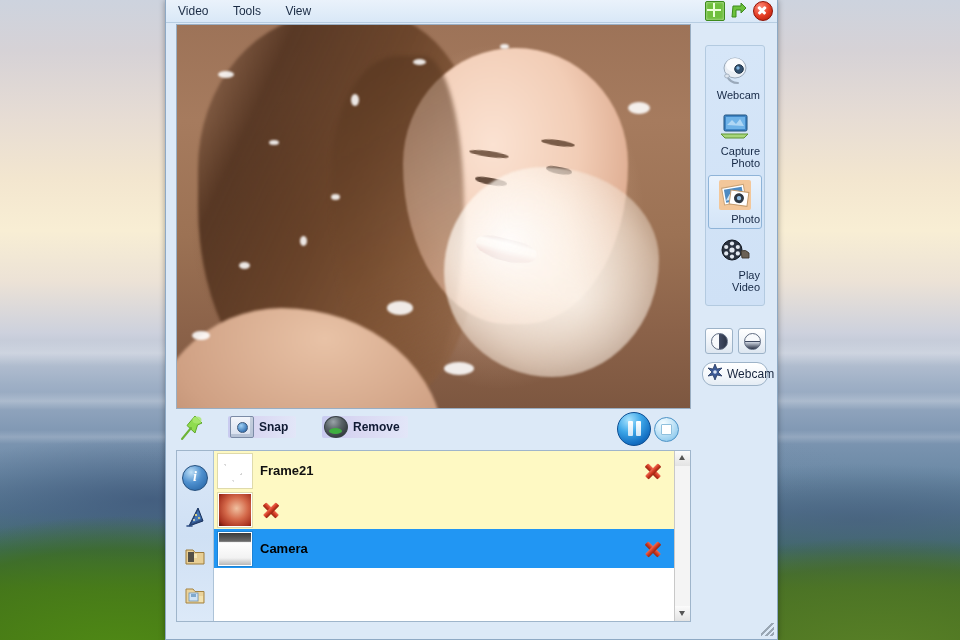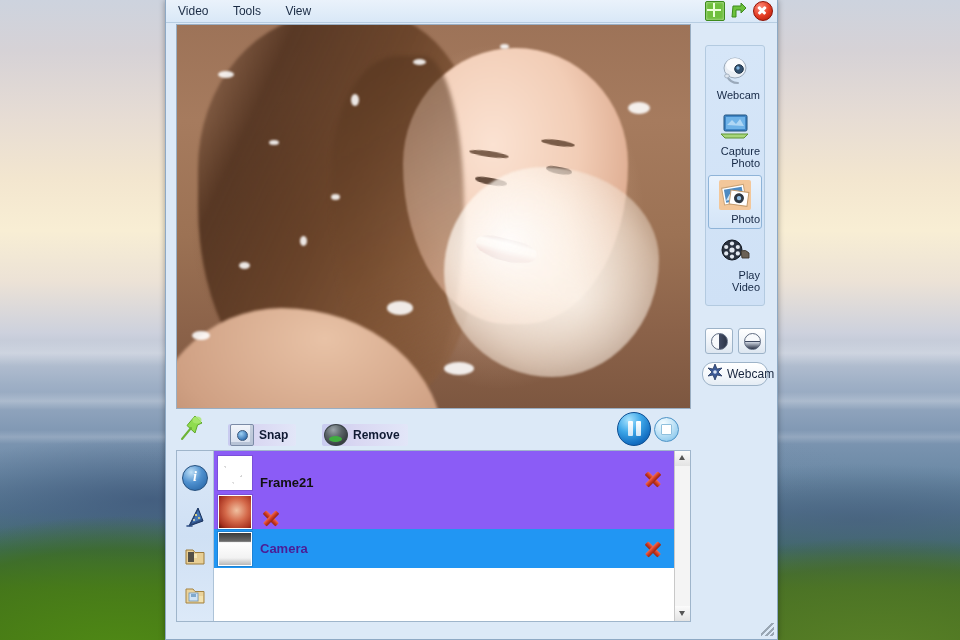--- a/index.html
+++ b/index.html
@@ -204,21 +204,21 @@
 
   
   #transport {
     position: relative;
     margin: 3px 2px 0 10px;
     height: 34px;
   }
   #pin { position: absolute; left: 2px; top: 1px; width: 28px; height: 30px; cursor: pointer; }
   .btn-chip {
     position: absolute;
-    height: 22px; top: 12px;
+    height: 22px; top: 4px;
     display: flex; align-items: center; gap: 5px;
     padding: 0 8px 0 2px;
     background: linear-gradient(to right, #c9cbf0 0%, #d9d7f2 40%, #e2e6f8 100%);
     border-radius: 2px;
     font-size: 12px; font-weight: bold; color: #101a33;
     cursor: pointer;
   }
   #snapbtn { left: 52px; }
   #recordbtn { left: 146px; }
   .chip-ic { width: 22px; height: 20px; position: relative; flex: none; }
@@ -306,21 +306,21 @@
     position: relative;
     background: #ffffff;
     overflow: hidden;
   }
   .list-row {
     display: flex; align-items: center;
     height: 39px;
     padding: 0 0 0 4px;
     cursor: pointer;
   }
-  .list-row.green { background: #8b5cf6; align-items: flex-end; }
+  .list-row.green { background: #fef9c3; }
   .list-row.sel   { background: #2196f3; }
   .row-thumb {
     width: 32px; height: 32px; flex: none;
     border: 1px solid #ffffff;
     box-shadow: 0 0 0 1px rgba(0,0,0,0.12);
     background: #fff;
     margin-right: 8px;
   }
   .thumb-frame21 {
     background: #ffffff;
@@ -335,21 +335,21 @@
       linear-gradient(to bottom, #8b3a26 0%, #c1512f 60%, #6a1c10 100%);
   }
   .thumb-camera {
     background:
       linear-gradient(to bottom, #3b3b3b 0%, #6a6a6a 26%, #ffffff 30%, #f2f2f2 78%, #b9b9b9 100%);
   }
   .row-label {
     font-size: 13px; font-weight: bold; color: #111111;
     flex: 1;
   }
-  .list-row.sel .row-label { color: #4c1d95; }
+  .list-row.sel .row-label { color: #000000; }
   .row-del {
     width: 22px; height: 22px; margin-right: 10px;
     position: relative; flex: none; cursor: pointer;
   }
   .row-del::before, .row-del::after {
     content: ""; position: absolute; left: 2px; top: 9px;
     width: 18px; height: 4.5px; border-radius: 1px;
     background: linear-gradient(to bottom, #f06a52 0%, #d03a22 50%, #962410 100%);
   }
   .row-del::before { transform: rotate(45deg); }

